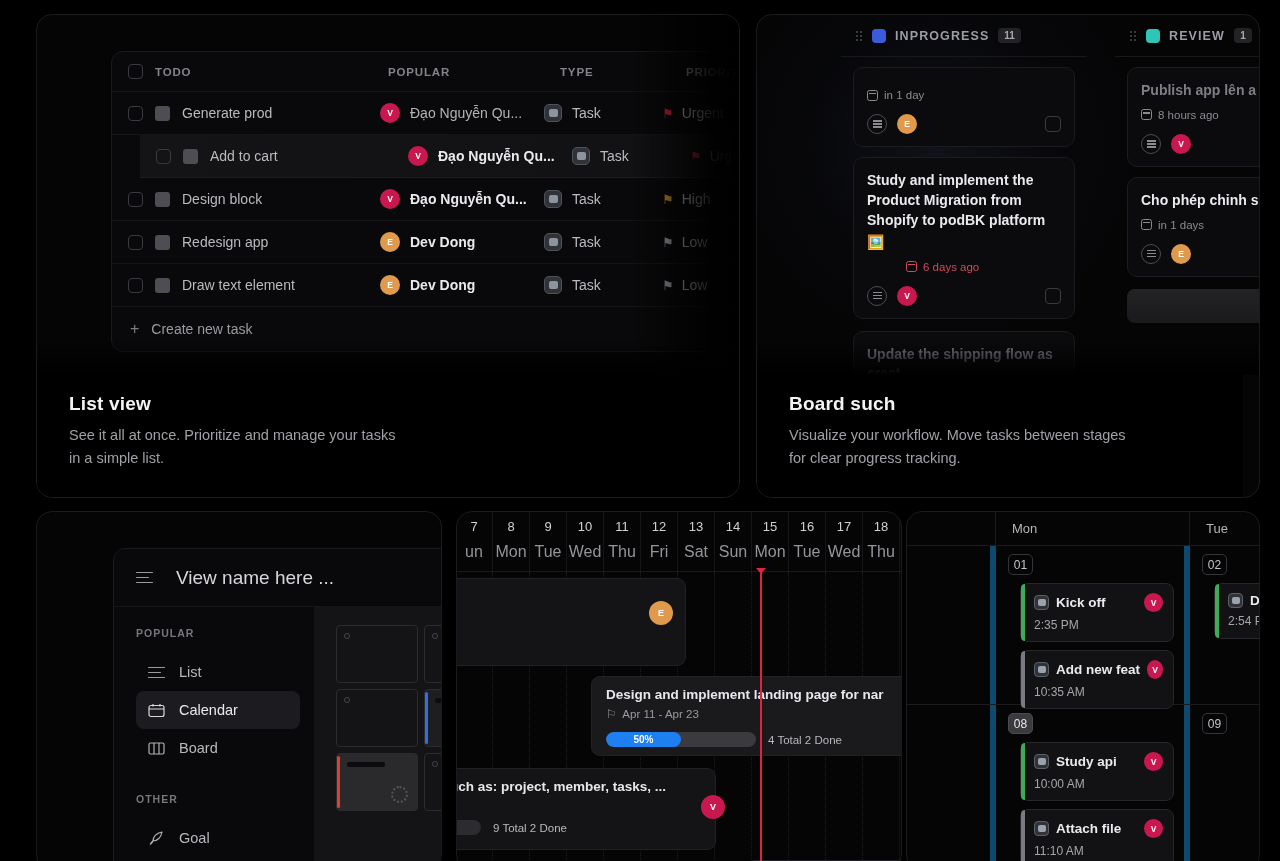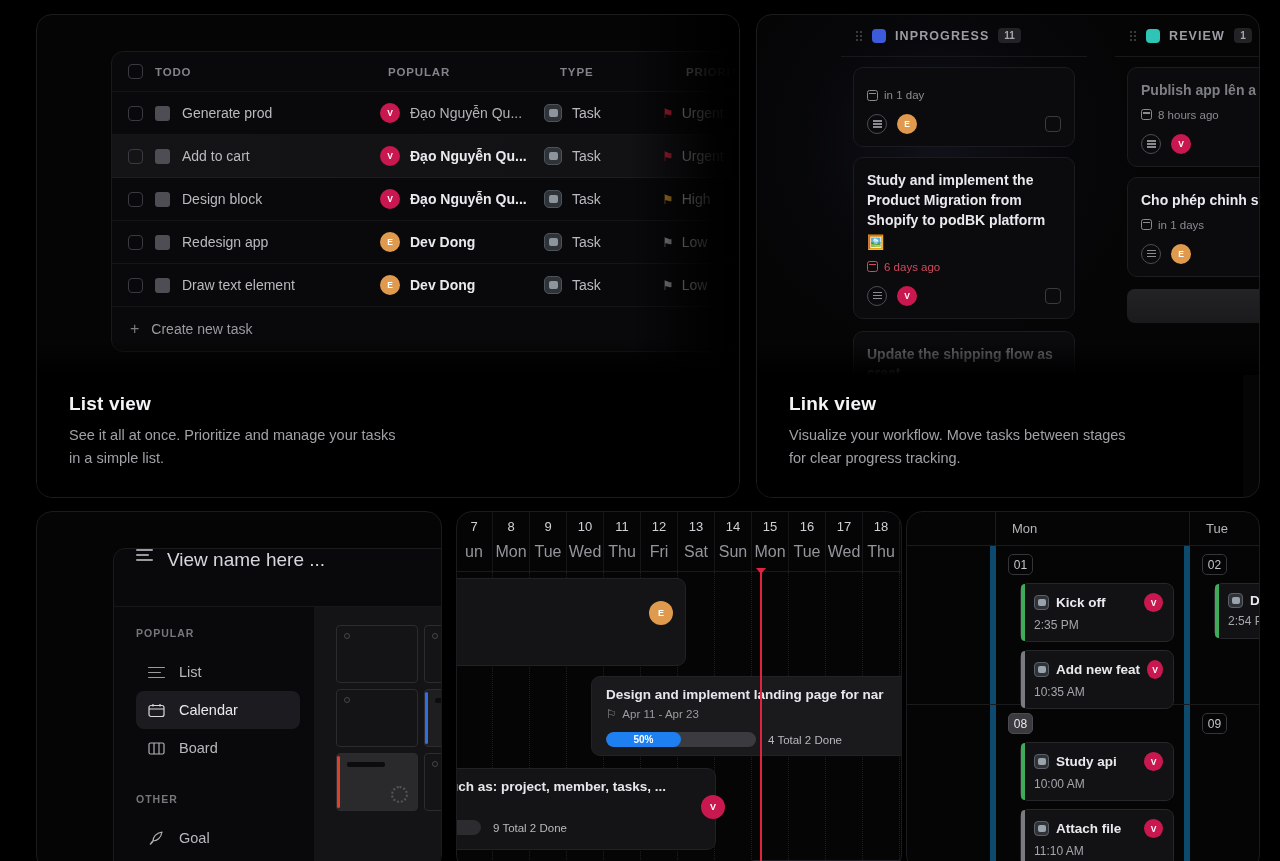--- a/index.html
+++ b/index.html
@@ -63,21 +63,21 @@
     overflow: hidden;
   }
   .lv-head, .lv-row {
     display:flex; align-items:center; height: 43px;
     padding-left: 16px;
     border-bottom: 1px solid #151517;
   }
   .lv-head { height: 40px; gap: 8px; }
   .lv-head .c { font-size: 11.5px; font-weight:700; letter-spacing:.85px; color:#838389; }
   .lv-row .c  { font-size: 14px; color:#b9babf; }
-  .lv-row.sel { background: linear-gradient(90deg,#141417 0%, #101013 100%); border-bottom-color:#1d1d21; }
+  .lv-row.sel { background: linear-gradient(90deg,#141417 0%, #101013 100%); border-bottom-color:#1d1d21;margin-left:28px; }
   .col-todo     { width: 252px; display:flex; align-items:center; gap:12px; }
   .col-assignee { width: 164px; display:flex; align-items:center; gap:10px; }
   .col-type     { width: 118px; display:flex; align-items:center; gap:10px; }
   .col-priority { width: 120px; display:flex; align-items:center; gap:8px; }
   .cbx {
     width:15px; height:15px; border-radius:4px;
     border:1.5px solid #3a3a40; flex:0 0 auto; background:transparent;
   }
   .sq-icon {
     width:15px; height:15px; border-radius:3px; background:#4d4d53; flex:0 0 auto;
@@ -129,21 +129,21 @@
     font-size:10px; font-weight:700; color:#a8a9ae; background:#232326;
     padding: 2px 6px; border-radius:4px; min-width:18px; text-align:center;
   }
   .bcard {
     margin: 10px 12px 0 12px; padding: 13px 13px 12px 13px;
     background:#0b0b0e; border:1px solid #1c1c20; border-radius:10px;
   }
   .bcard-title { font-size:14px; font-weight:700; line-height:1.42; color:#e9eaee; }
   .bcard-title.dim { font-weight:700; color:#7e7f85; }
   .bcard-meta { display:flex; align-items:center; gap:6px; margin-top:8px; font-size:11.5px; color:#8a8b91; }
-  .bcard-meta.overdue { color:#cf4a5c; }
+  .bcard-meta.overdue { color:#cf4a5c;margin-left:39px; }
   .cal-ic { width:11px; height:11px; border:1.2px solid currentColor; border-radius:2.5px; position:relative; flex:0 0 auto; }
   .cal-ic:before { content:""; position:absolute; left:1px; right:1px; top:2px; height:1.2px; background:currentColor; }
   .bcard-foot { display:flex; align-items:center; gap:10px; margin-top:13px; }
   .sub-ic {
     width:20px; height:20px; border-radius:50%; border:1.3px solid #4b4c52; flex:0 0 auto;
     display:flex; align-items:center; justify-content:center;
   }
   .sub-ic span { display:block; width:9px; height:1.3px; background:#8a8b91; box-shadow:0 3px 0 #8a8b91, 0 -3px 0 #8a8b91; }
   .bcard-cbx { margin-left:auto; width:16px; height:16px; border-radius:4px; border:1.4px solid #3a3a40; }
   .add-card {
@@ -153,21 +153,21 @@
     color:#b9babf; font-size:16px;
   }
   .emoji-chip { display:inline-block; vertical-align:-2px; }
 
   
   .views-card {
     position:absolute; left:76px; top:36px; width:420px; height:340px;
     background:#09090b; border:1px solid #1b1b1e; border-radius:12px; overflow:hidden;
     display:flex; flex-direction:column;
   }
-  .views-top { display:flex; gap:14px; height:58px; padding:0 22px;
+  .views-top { display:flex; align-items:center; gap:23px; height:58px; padding:0 22px;
                border-bottom:1px solid #17171a; }
   .views-title { font-size:19px; color:#d6d7dc; font-weight:400; }
   .hamburger { width:17px; height:12px; flex:0 0 auto; position:relative; }
   .hamburger i { position:absolute; left:0; height:1.6px; background:#9a9ba1; border-radius:1px; }
   .hamburger i:nth-child(1){ top:0;   width:17px; }
   .hamburger i:nth-child(2){ top:5px; width:13px; }
   .hamburger i:nth-child(3){ top:10px;width:17px; }
   .views-body { flex:1; display:flex; min-height:0; }
   .views-side { width:200px; padding: 20px 14px 0 22px; }
   .views-sec { font-size:10.5px; font-weight:700; letter-spacing:1px; color:#76777d; margin-bottom:14px; }
@@ -480,21 +480,21 @@
           <div class="add-card">
             
           </div>
         </div>
 
       </div>
       <div class="fade-bottom-list"></div>
     </div>
 
     <div class="caption">
-      <div class="caption-title">Link view</div>
+      <div class="caption-title">Board such</div>
       <div class="caption-desc">Visualize your workflow. Move tasks between stages for clear progress tracking.</div>
     </div>
   </div>
 
   <div class="panel" id="panel-views">
     <div class="views-card">
       <div class="views-top">
         <span class="hamburger">
             <i></i>
             <i></i>

